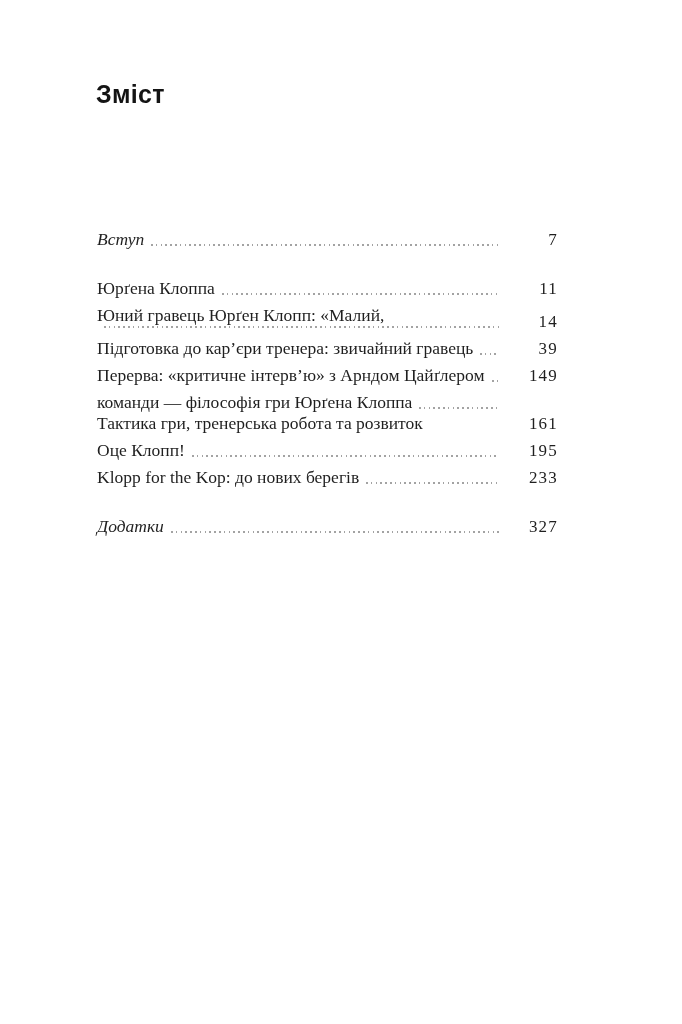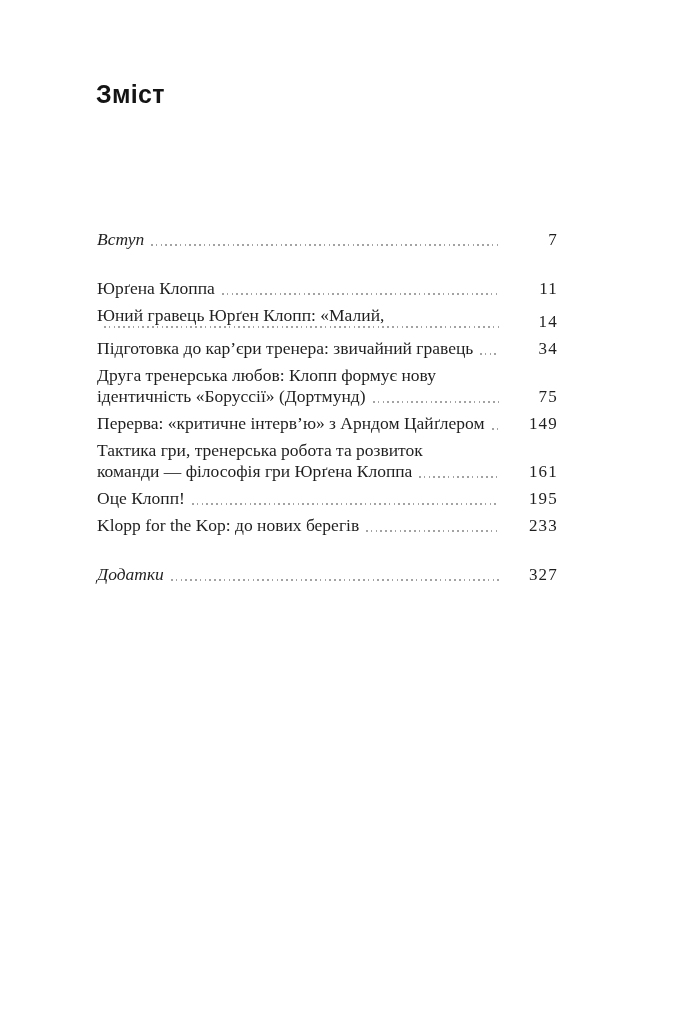--- a/index.html
+++ b/index.html
@@ -124,51 +124,41 @@
       <div class="page-num">14</div>
     </div>
 
     <div class="entry">
       <div class="entry-text">
         <div class="line last">
           <span class="line-text">Підготовка до кар’єри тренера: звичайний гравець</span>
           <span class="leader"></span>
         </div>
       </div>
-      <div class="page-num">34</div>
+      <div class="page-num">39</div>
     </div>
 
-    <div class="entry">
-      <div class="entry-text">
-        <div class="line">Друга тренерська любов: Клопп формує нову</div>
-        <div class="line last">
-          <span class="line-text">ідентичність «Боруссії» (Дортмунд)</span>
-          <span class="leader"></span>
-        </div>
-      </div>
-      <div class="page-num">75</div>
-    </div>
 
     <div class="entry">
       <div class="entry-text">
         <div class="line last">
           <span class="line-text">Перерва: «критичне інтерв’ю» з Арндом Цайґлером</span>
           <span class="leader"></span>
         </div>
       </div>
       <div class="page-num">149</div>
     </div>
 
     <div class="entry">
       <div class="entry-text">
-        <div class="line">Тактика гри, тренерська робота та розвиток</div>
         <div class="line last">
           <span class="line-text">команди — філософія гри Юрґена Клоппа</span>
           <span class="leader"></span>
         </div>
+        <div class="line">Тактика гри, тренерська робота та розвиток</div>
       </div>
       <div class="page-num">161</div>
     </div>
 
     <div class="entry">
       <div class="entry-text">
         <div class="line last">
           <span class="line-text">Оце Клопп!</span>
           <span class="leader"></span>
         </div>

